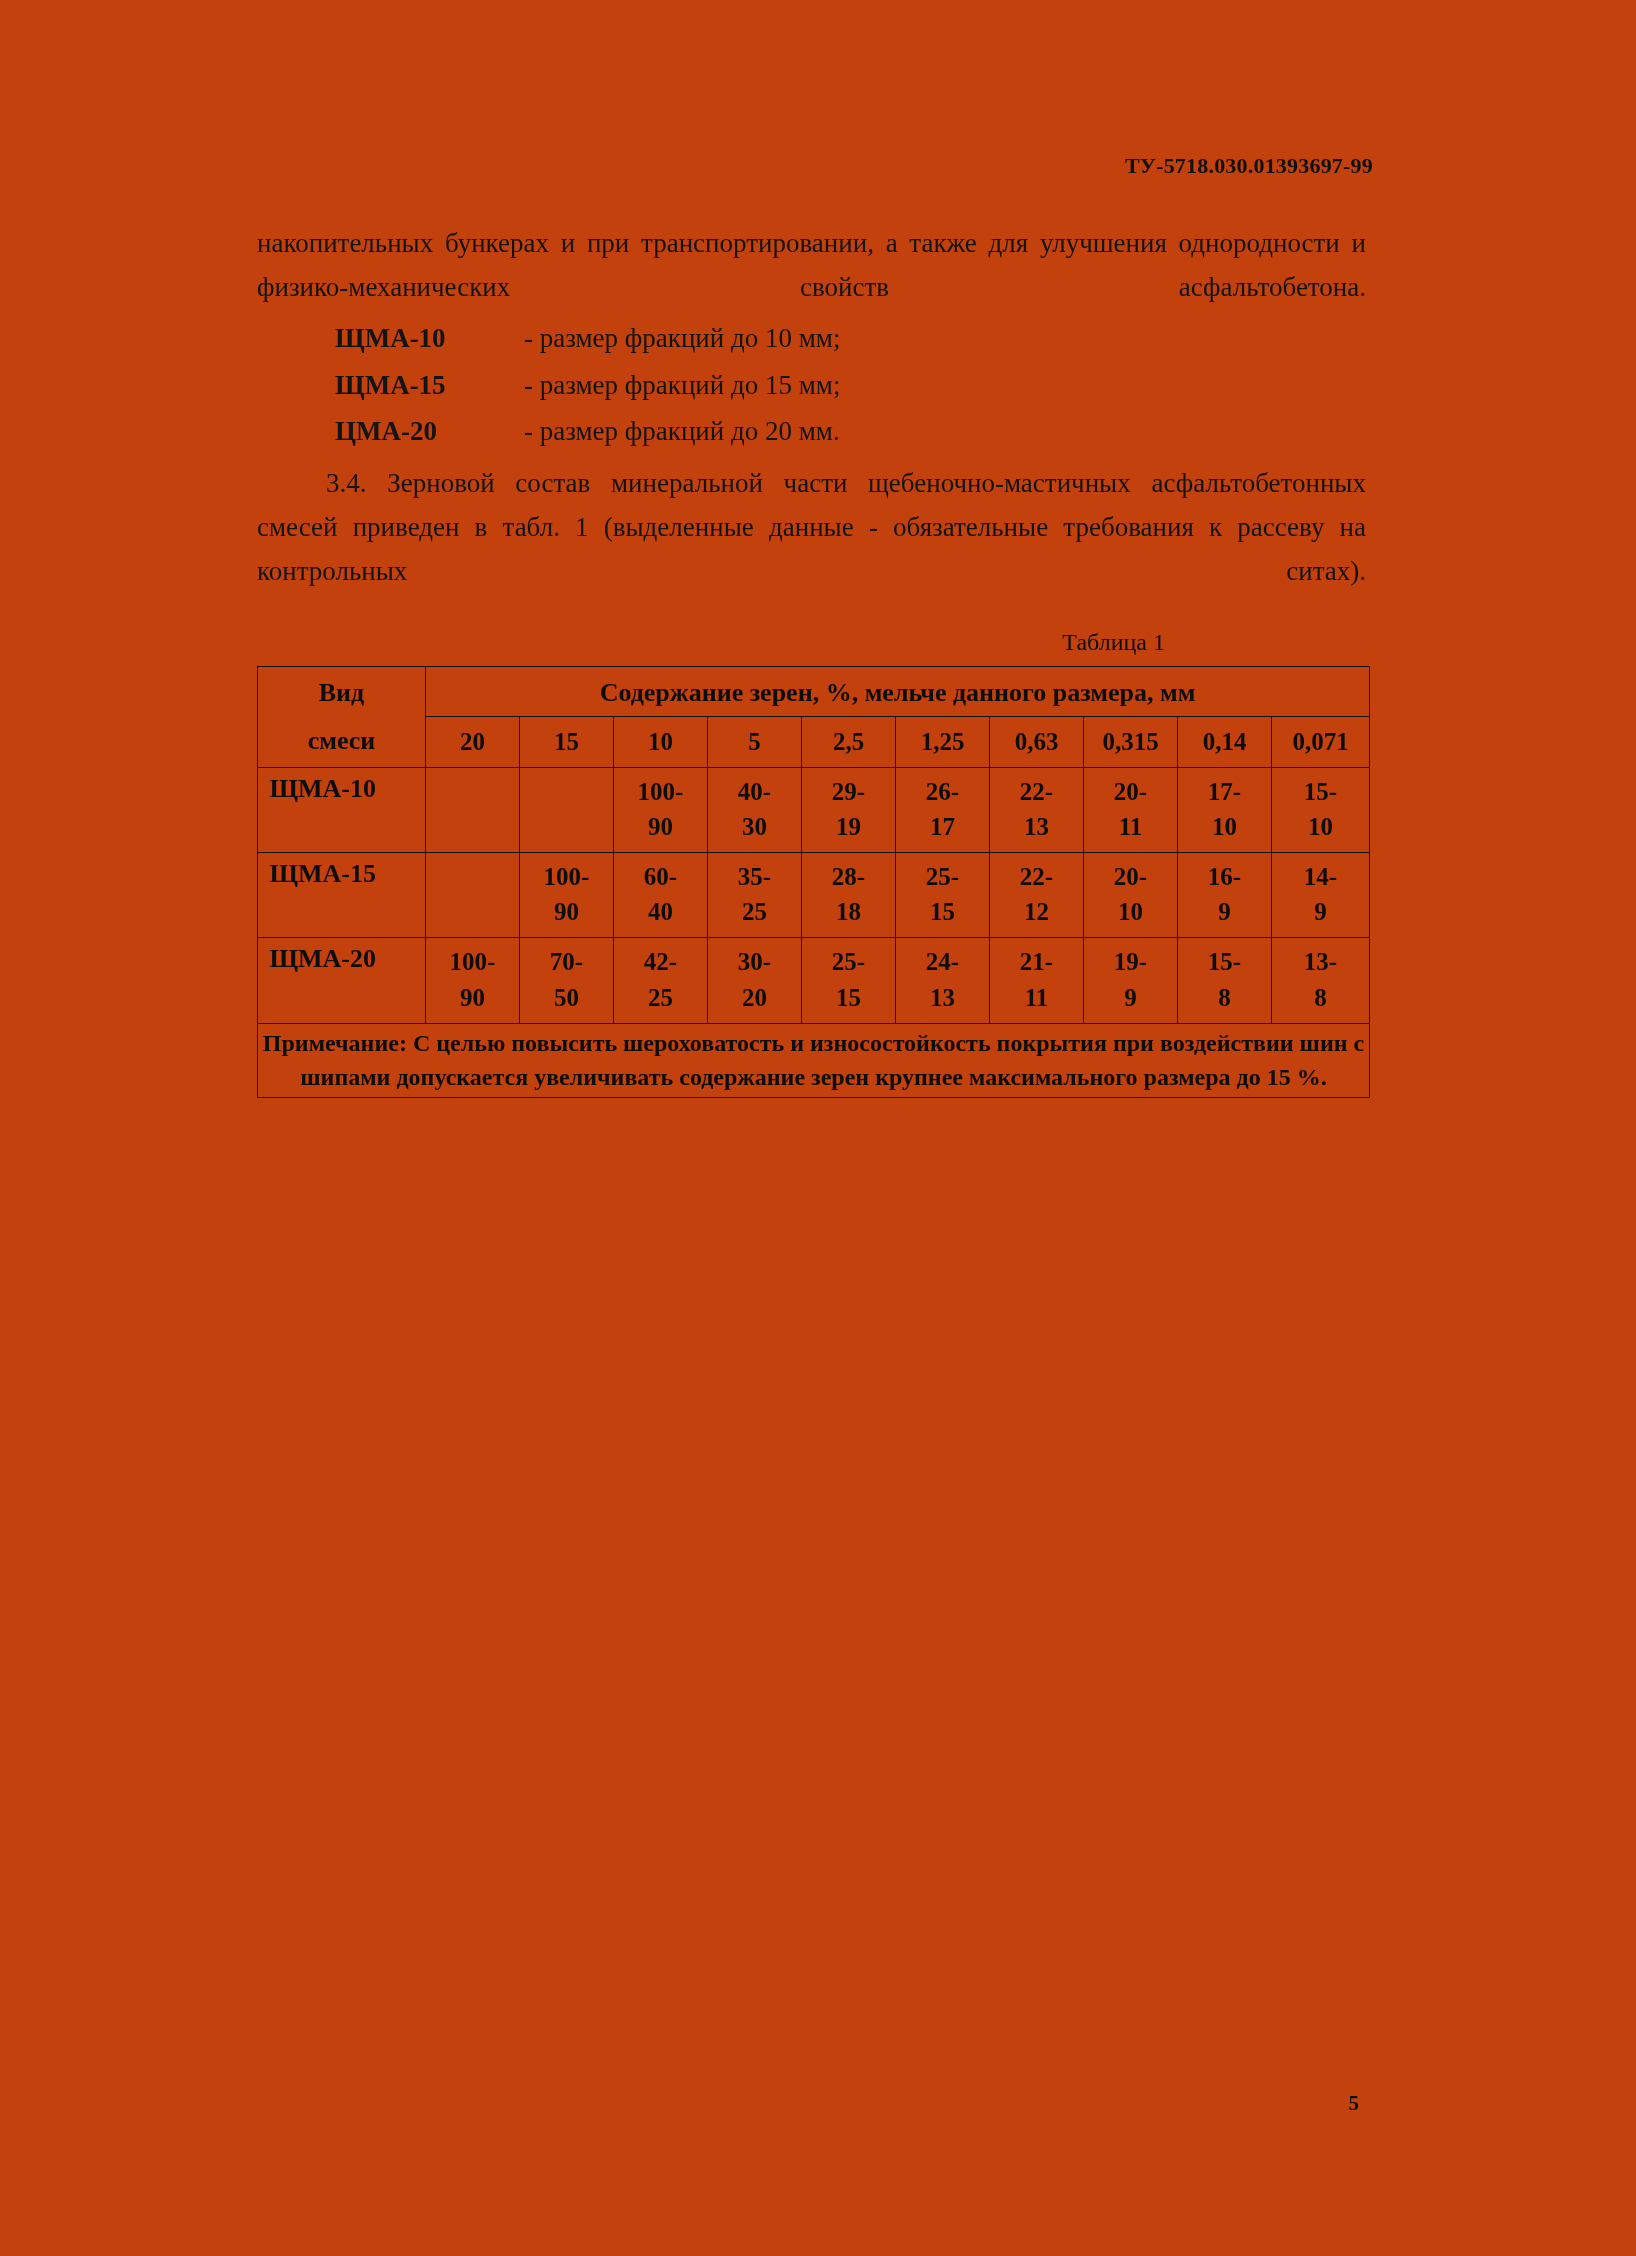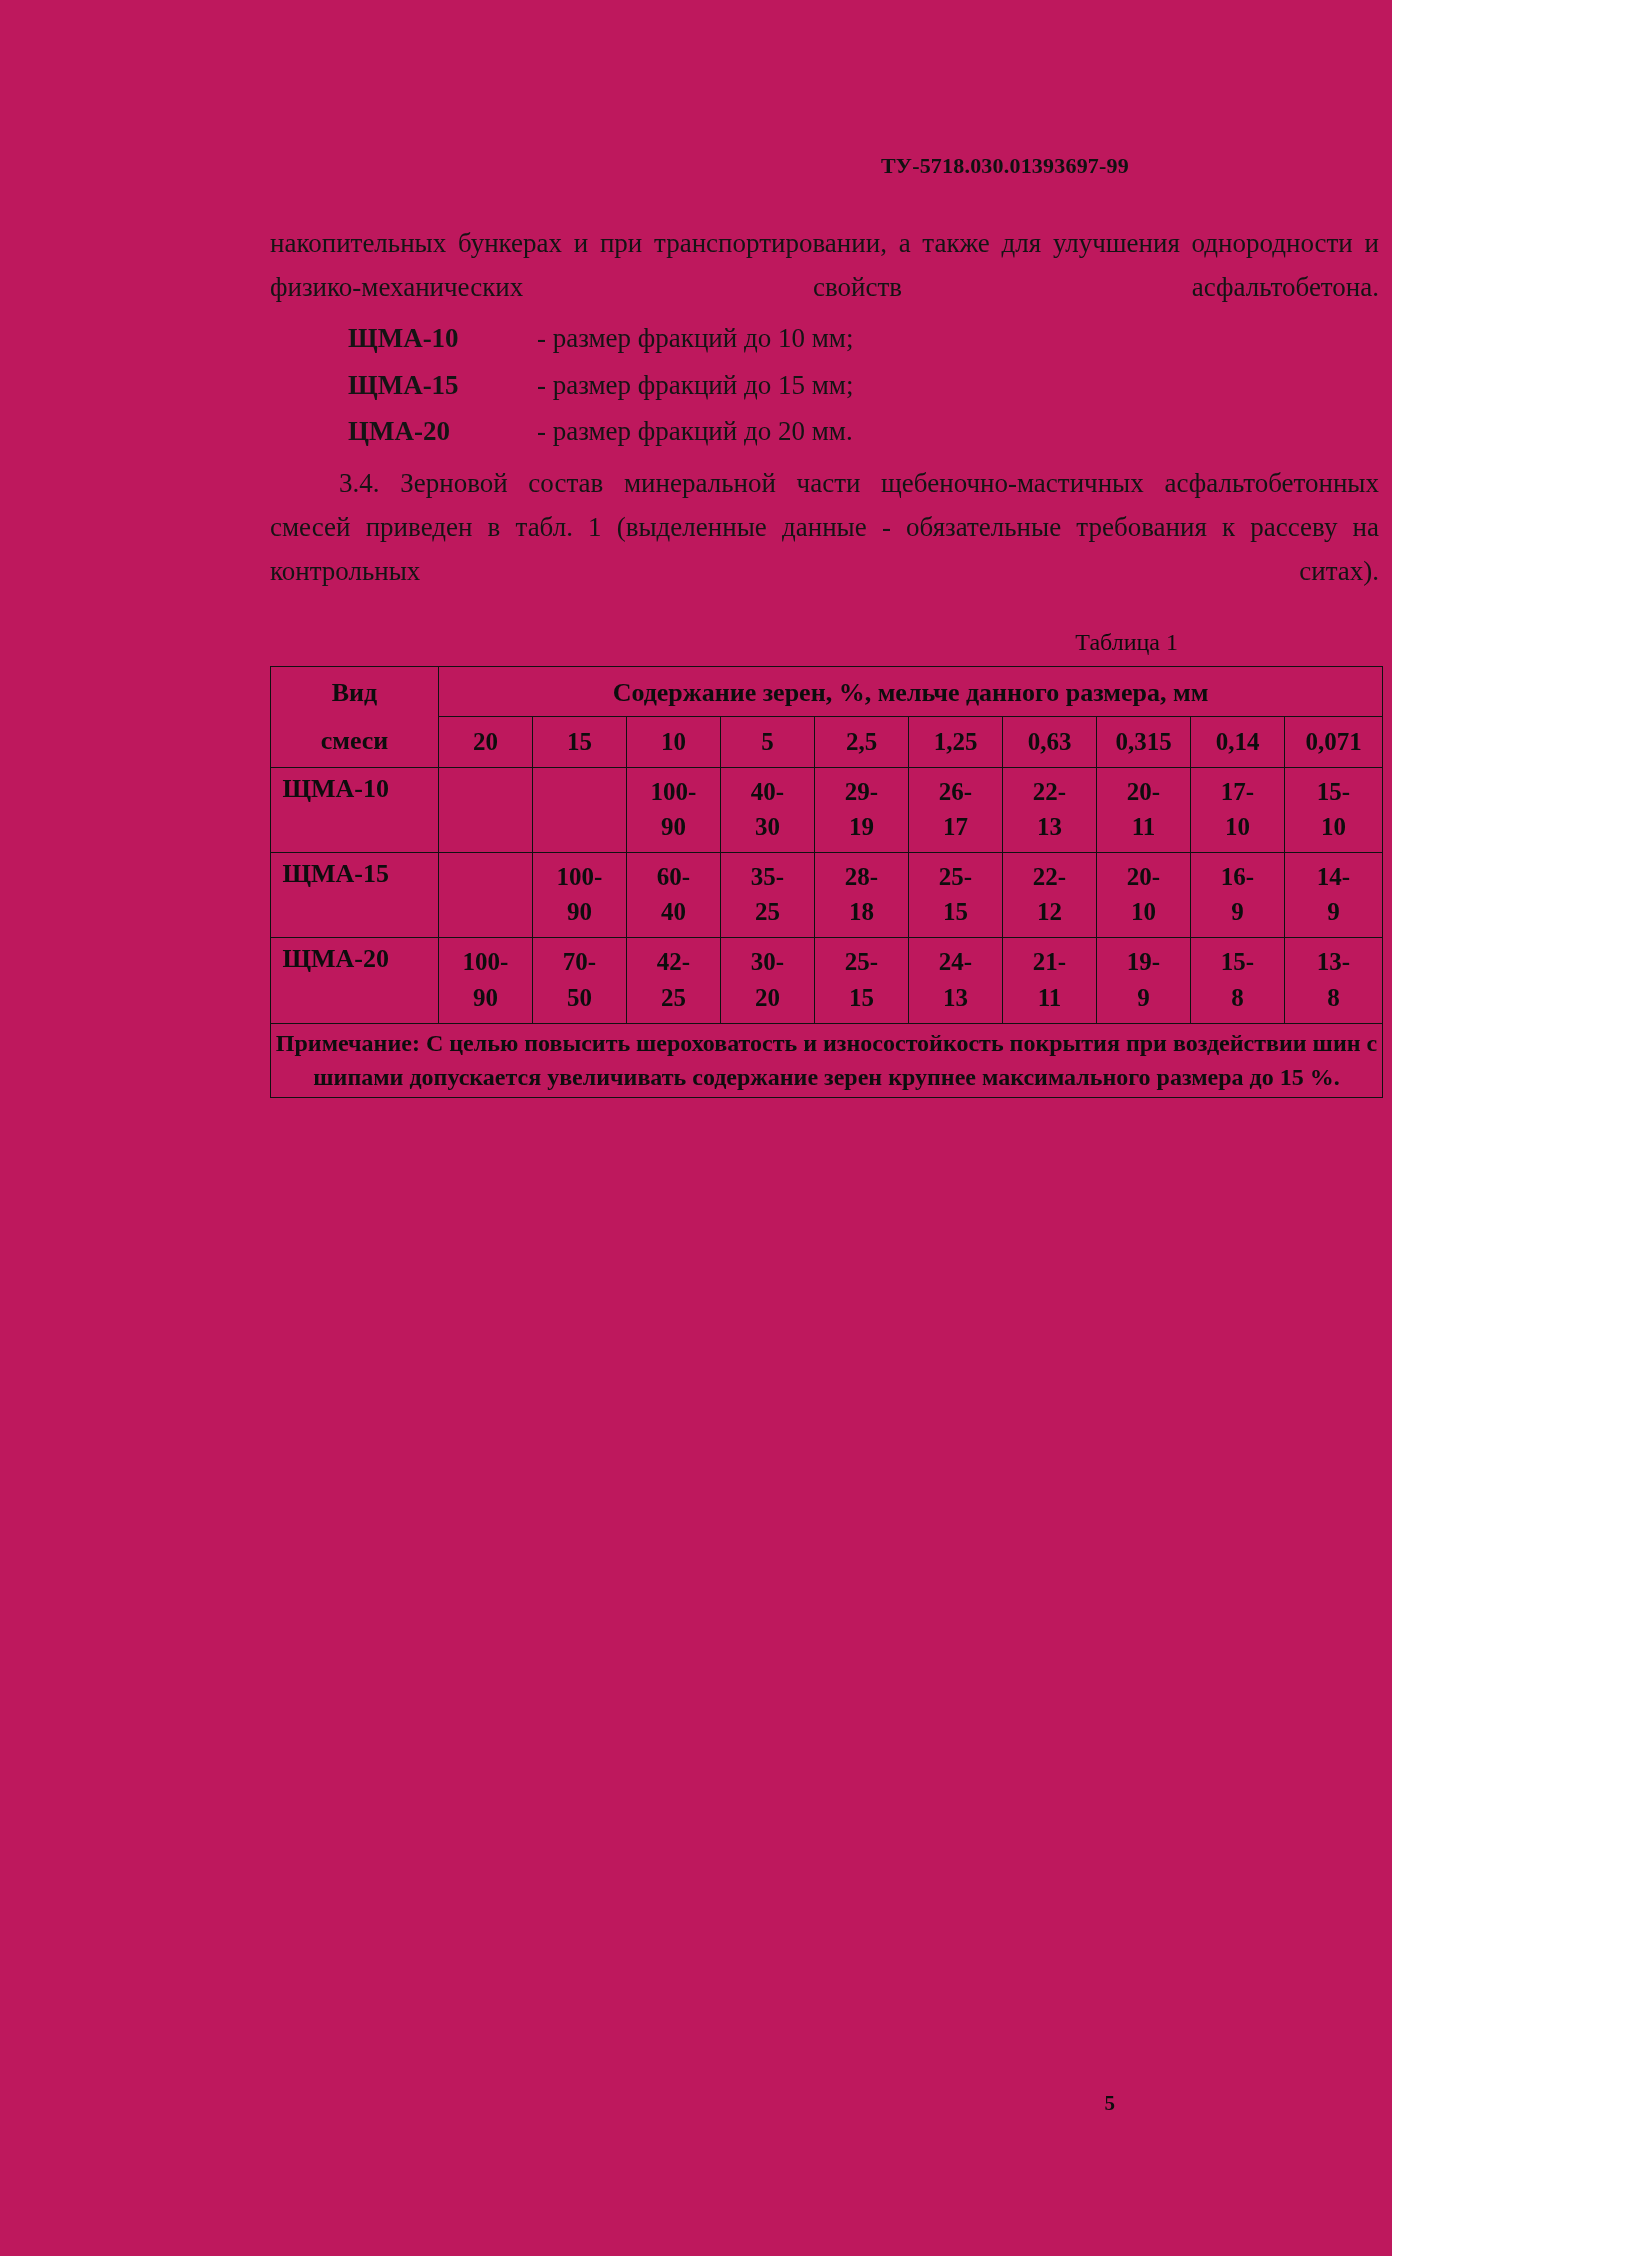--- a/index.html
+++ b/index.html
@@ -10,38 +10,38 @@
   body {
     width: 1636px;
     height: 2257px;
     position: relative;
     font-family: "Liberation Serif", serif;
     color: #0d0d0d;
   }
   .page {
     position: absolute;
     top: 0; left: 0;
-    width: 1392px;
+    width: 1636px;
     height: 2257px;
-    background: #be185d;
+    background: #c2410c;
   }
   .doc-header {
     position: absolute;
     top: 153px;
     right: 263px;
     font-family: "Liberation Serif", serif;
     font-weight: bold;
     font-size: 22px;
     letter-spacing: 0.2px;
     color: #111;
   }
   .content {
     position: absolute;
     top: 222px;
-    left: 270px;
+    left: 257px;
     width: 1109px;
   }
   p.para {
     margin: 0 0 5.7px 0;
     font-size: 27px;
     line-height: 1.62;
     text-align: justify;
     font-family: "Liberation Serif", serif;
     color: #141414;
   }

